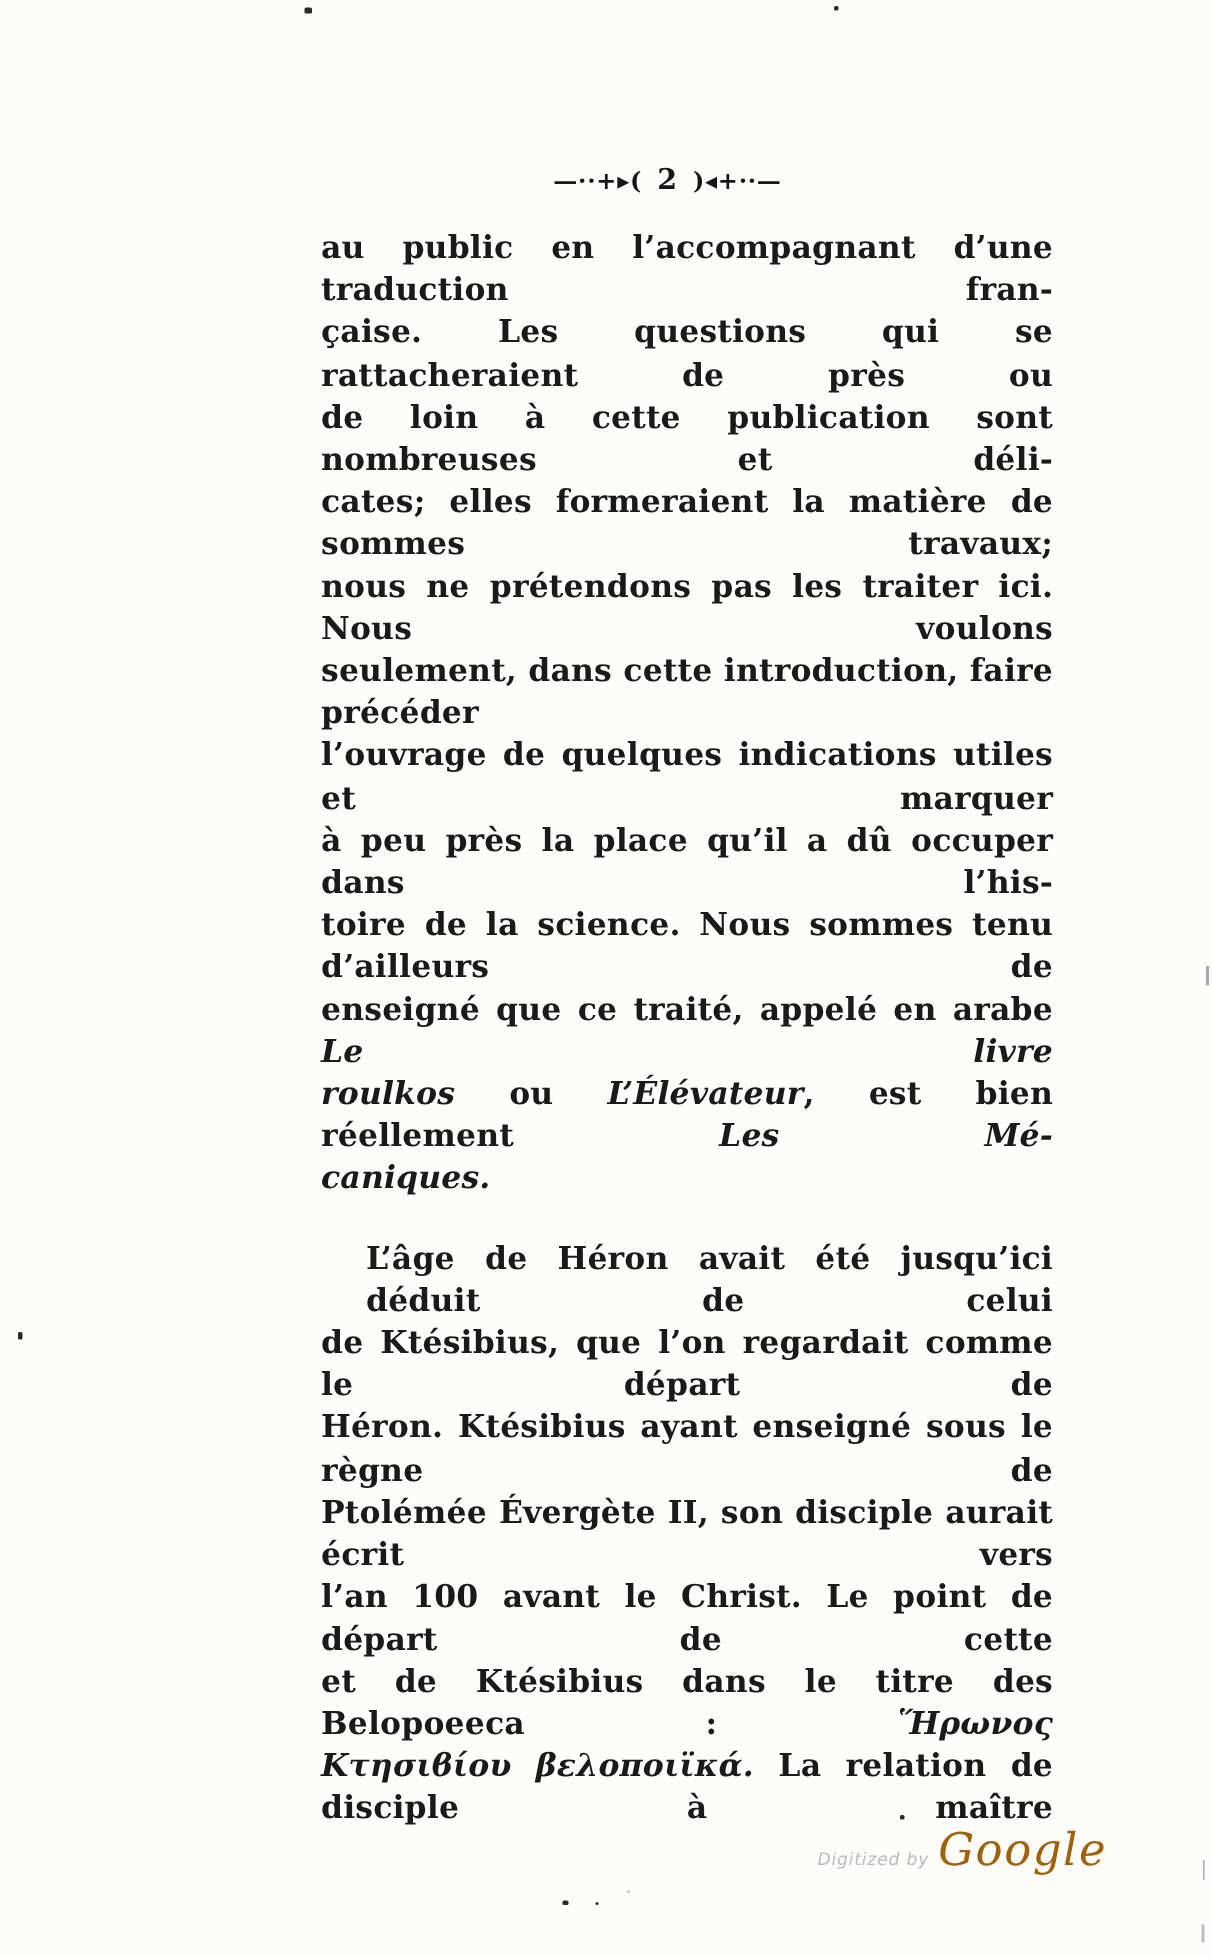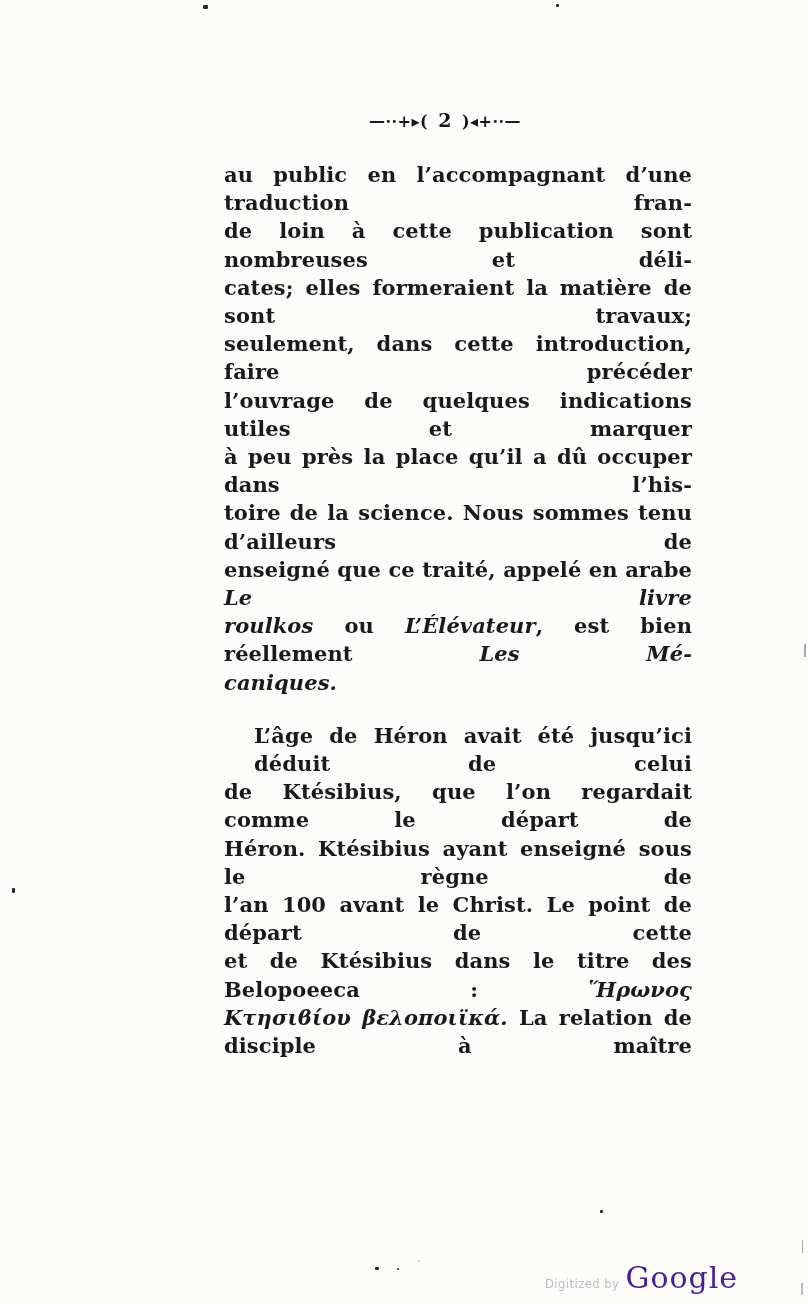--- a/index.html
+++ b/index.html
@@ -17,69 +17,72 @@
     font-family:"DejaVu Serif","DejaVu Sans",serif;
     white-space:nowrap;color:#161616;
   }
   .ornament .pgnum{font-size:19px;padding:0 4px;}
   
   .text-col{
     position:absolute;left:208px;top:145px;width:500px;
     font-size:21px;line-height:28.2px;font-weight:bold;
     letter-spacing:.1px;
   }
-  .block{margin:16px;}
+  .block{margin:6px;}
   .block.para2{margin-top:25px;}
   .line{
     text-align:justify;text-align-last:justify;
     -moz-text-align-last:justify;white-space:normal;
   }
   .line.no-just{text-align:right;text-align-last:left;-moz-text-align-last:left;}
   .it{font-style:italic;}
   
   .watermark{
-    position:absolute;left:545px;top:1260px;
-    display:flex;align-items:baseline;gap:6px;white-space:nowrap;
+    position:absolute;left:545px;top:1216px;
+    display:flex;align-items:baseline;gap:6px;white-space:nowrap;font-style:italic;
   }
   .wm-small{
     font-family:"DejaVu Sans","Liberation Sans",sans-serif;
     font-size:11.5px;color:#bcbcbc;letter-spacing:.5px;
   }
   .wm-logo{
     font-family:"DejaVu Serif","Liberation Serif",serif;
-    font-size:30px;color:#4c1d95;letter-spacing:1px;font-weight:normal;
+    font-size:30px;color:#a16207;letter-spacing:1px;font-weight:normal;
   }
   
   .speck{position:absolute;background:#2a2a2a;border-radius:1px;}
   .edge{position:absolute;background:#a9a9a9;}
 </style>
 </head>
 <body>
 
 <div class="ornament">
   <span>—··+▸( </span><span class="pgnum">2</span><span> )◂+··—</span>
 </div>
 
 <div class="text-col">
     <div class="block para1">
       <div class="line"><span>au public en l’accompagnant d’une traduction fran-</span></div>
+      <div class="line"><span>çaise. Les questions qui se rattacheraient de près ou</span></div>
       <div class="line"><span>de loin à cette publication sont nombreuses et déli-</span></div>
-      <div class="line"><span>cates; elles formeraient la matière de sont travaux;</span></div>
+      <div class="line"><span>cates; elles formeraient la matière de sommes travaux;</span></div>
+      <div class="line"><span>nous ne prétendons pas les traiter ici. Nous voulons</span></div>
       <div class="line"><span>seulement, dans cette introduction, faire précéder</span></div>
       <div class="line"><span>l’ouvrage de quelques indications utiles et marquer</span></div>
       <div class="line"><span>à peu près la place qu’il a dû occuper dans l’his-</span></div>
       <div class="line"><span>toire de la science. Nous sommes tenu d’ailleurs de</span></div>
       <div class="line"><span>enseigné que ce traité, appelé en arabe </span><span class="it">Le livre</span></div>
       <div class="line"><span class="it">roulkos</span><span> ou </span><span class="it">L’Élévateur</span><span>, est bien réellement </span><span class="it">Les Mé-</span></div>
       <div class="line no-just"><span class="it">caniques.</span></div>
     </div>
     <div class="block para2">
       <div class="line" style="padding-left: 30px;"><span>L’âge de Héron avait été jusqu’ici déduit de celui</span></div>
       <div class="line"><span>de Ktésibius, que l’on regardait comme le départ de</span></div>
       <div class="line"><span>Héron. Ktésibius ayant enseigné sous le règne de</span></div>
+      <div class="line"><span>Ptolémée Évergète II, son disciple aurait écrit vers</span></div>
       <div class="line"><span>l’an 100 avant le Christ. Le point de départ de cette</span></div>
       <div class="line"><span>et de Ktésibius dans le titre des Belopoeeca : </span><span class="it">Ἥρωνος</span></div>
       <div class="line"><span class="it">Κτησιϐίου βελοποιϊκά.</span><span> La relation de disciple à maître</span></div>
     </div>
   </div>
 
 <div class="watermark">
   <span class="wm-small">Digitized by</span>
   <span class="wm-logo">Google</span>
 </div>

